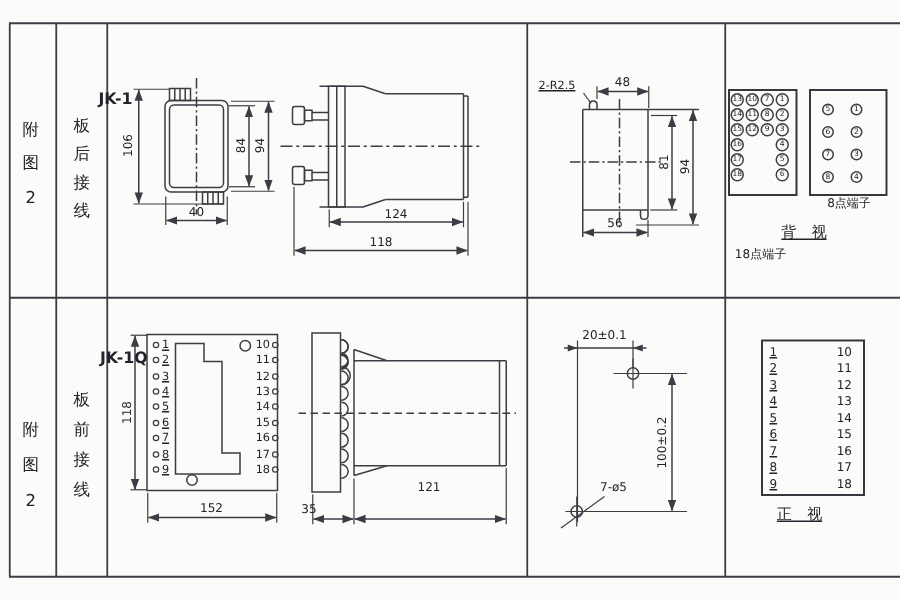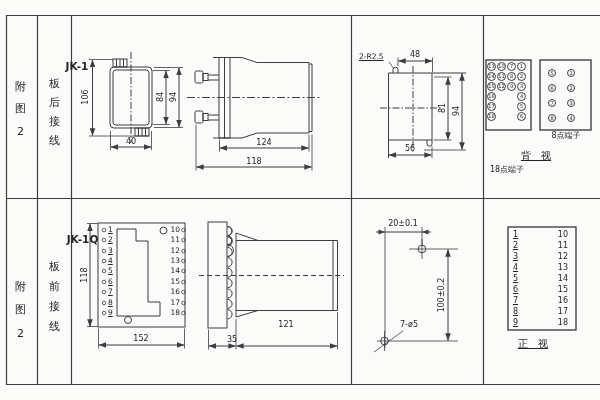--- a/index.html
+++ b/index.html
@@ -265,21 +265,21 @@
 <span class="circ circ8" style="left:567px;top:84px;">2</span>
 <span class="circ circ8" style="left:567px;top:99px;">3</span>
 <span class="circ circ8" style="left:567px;top:114px;">4</span>
 
 <span class="t" style="left:482px;top:141px;width:50px;margin-top:24px;">18点端子</span>
 <span class="t" style="left:542px;top:131px;width:48px;">8点端子</span>
 <span class="t vw" style="left:510px;top:151px;width:52px;">背 视</span>
 
 <span class="t rot" style="left:74px;top:270px;width:22px;">118</span>
 <span class="t" style="left:125px;top:334px;width:32px;">152</span>
-<span class="t" style="left:216px;top:335px;width:32px;">35</span>
+<span class="t" style="left:190px;top:335px;width:32px;">35</span>
 <span class="t" style="left:270px;top:320px;width:32px;">121</span>
 <span class="t" style="left:381px;top:219px;width:44px;">20±0.1</span>
 <span class="t rot" style="left:420px;top:290px;width:44px;">100±0.2</span>
 <span class="t" style="left:392px;top:320px;width:34px;">7-ø5</span>
 
 <span class="term tl" style="left:108px;top:225px;width:10px;">1</span>
 <span class="term tl" style="left:108px;top:235px;width:10px;">2</span>
 <span class="term tl" style="left:108px;top:246px;width:10px;">3</span>
 <span class="term tl" style="left:108px;top:256px;width:10px;">4</span>
 <span class="term tl" style="left:108px;top:266px;width:10px;">5</span>

